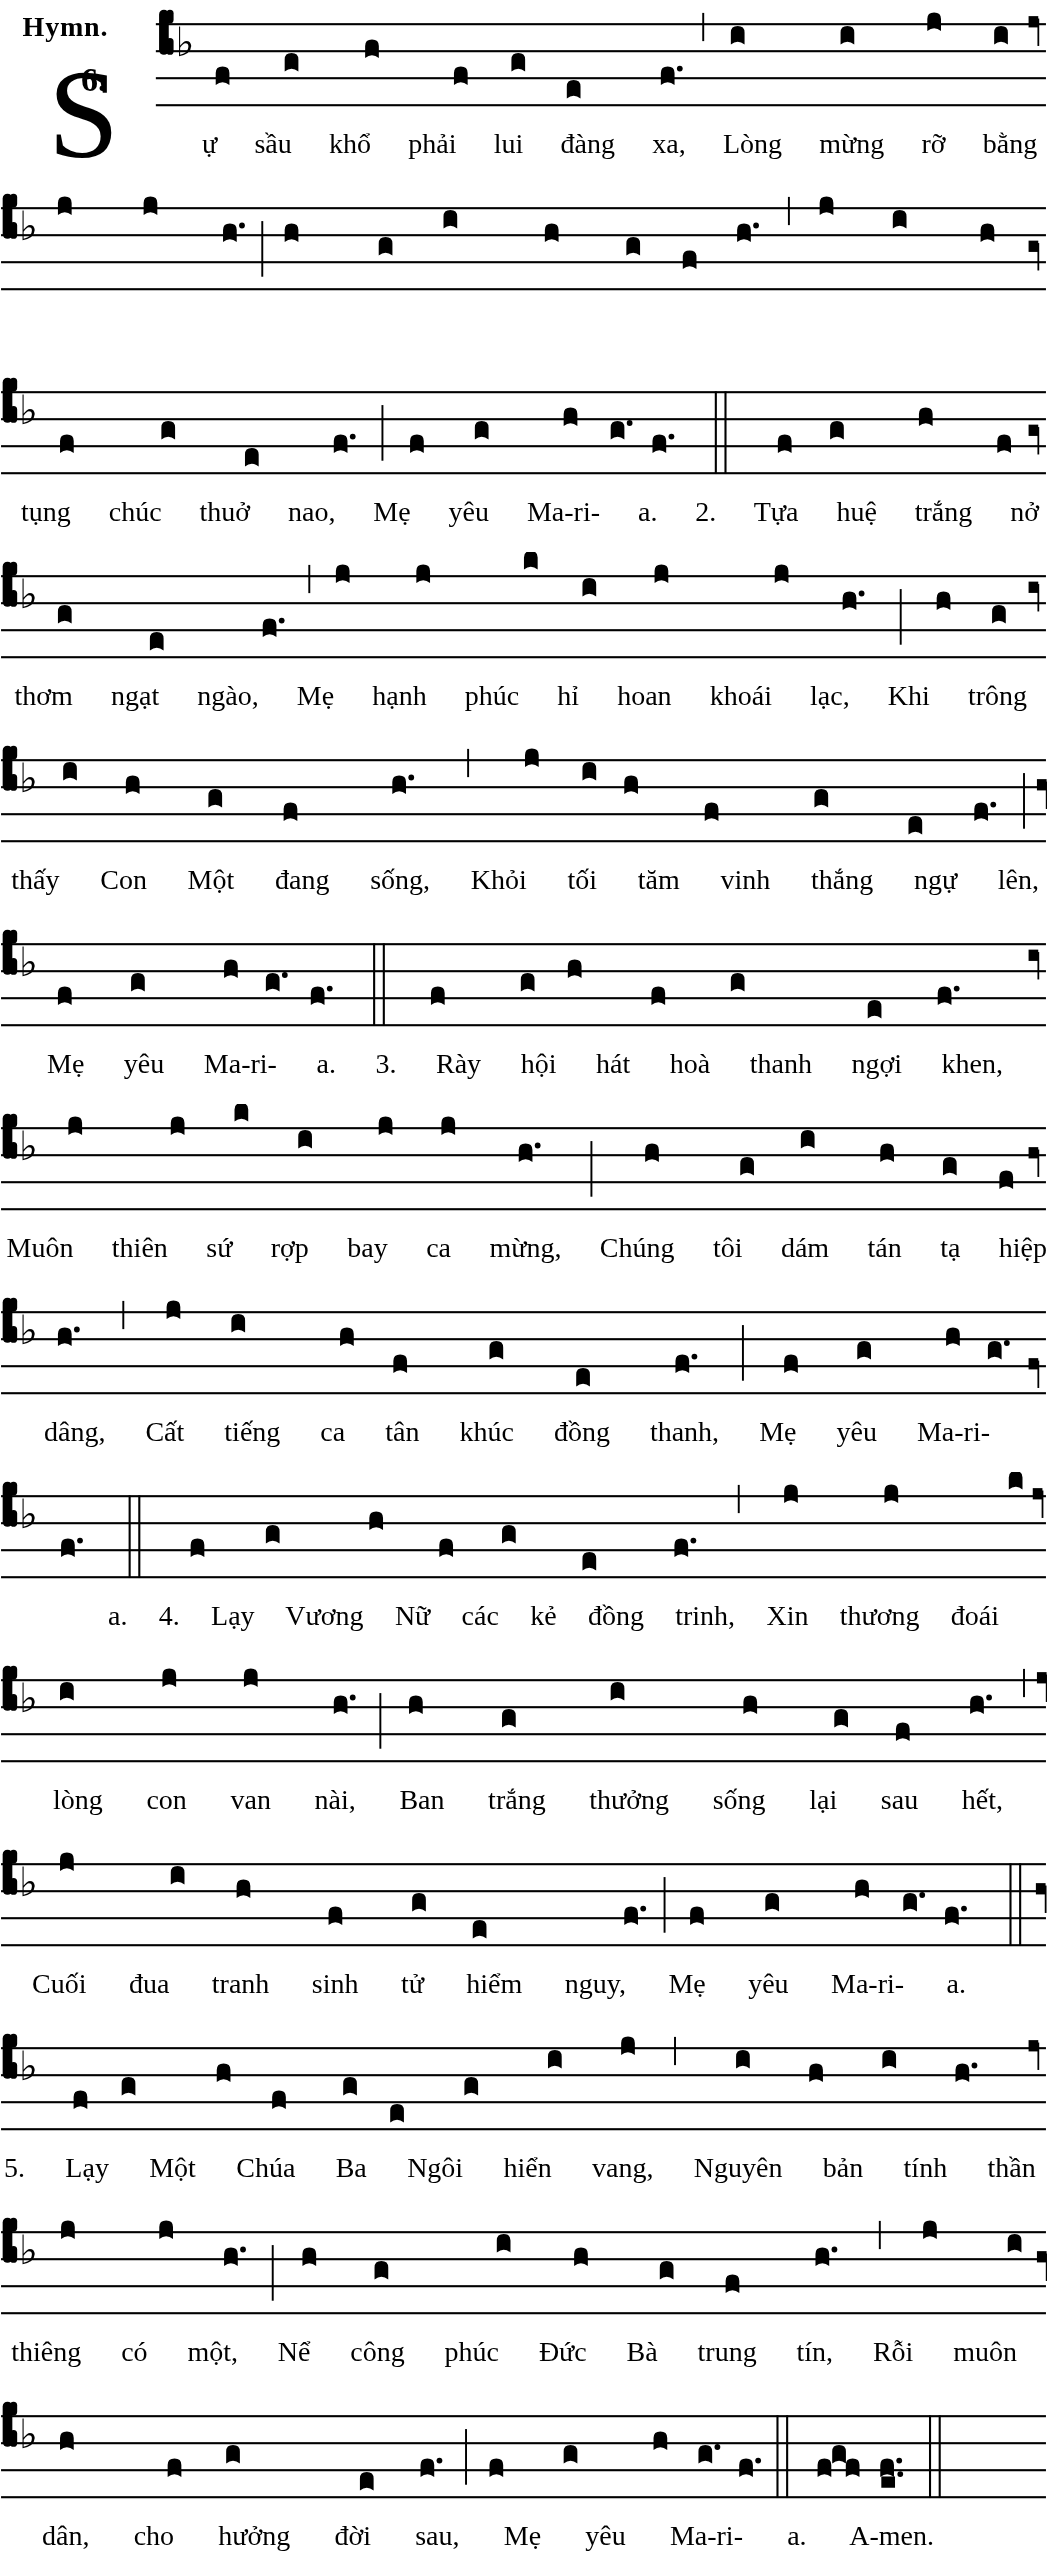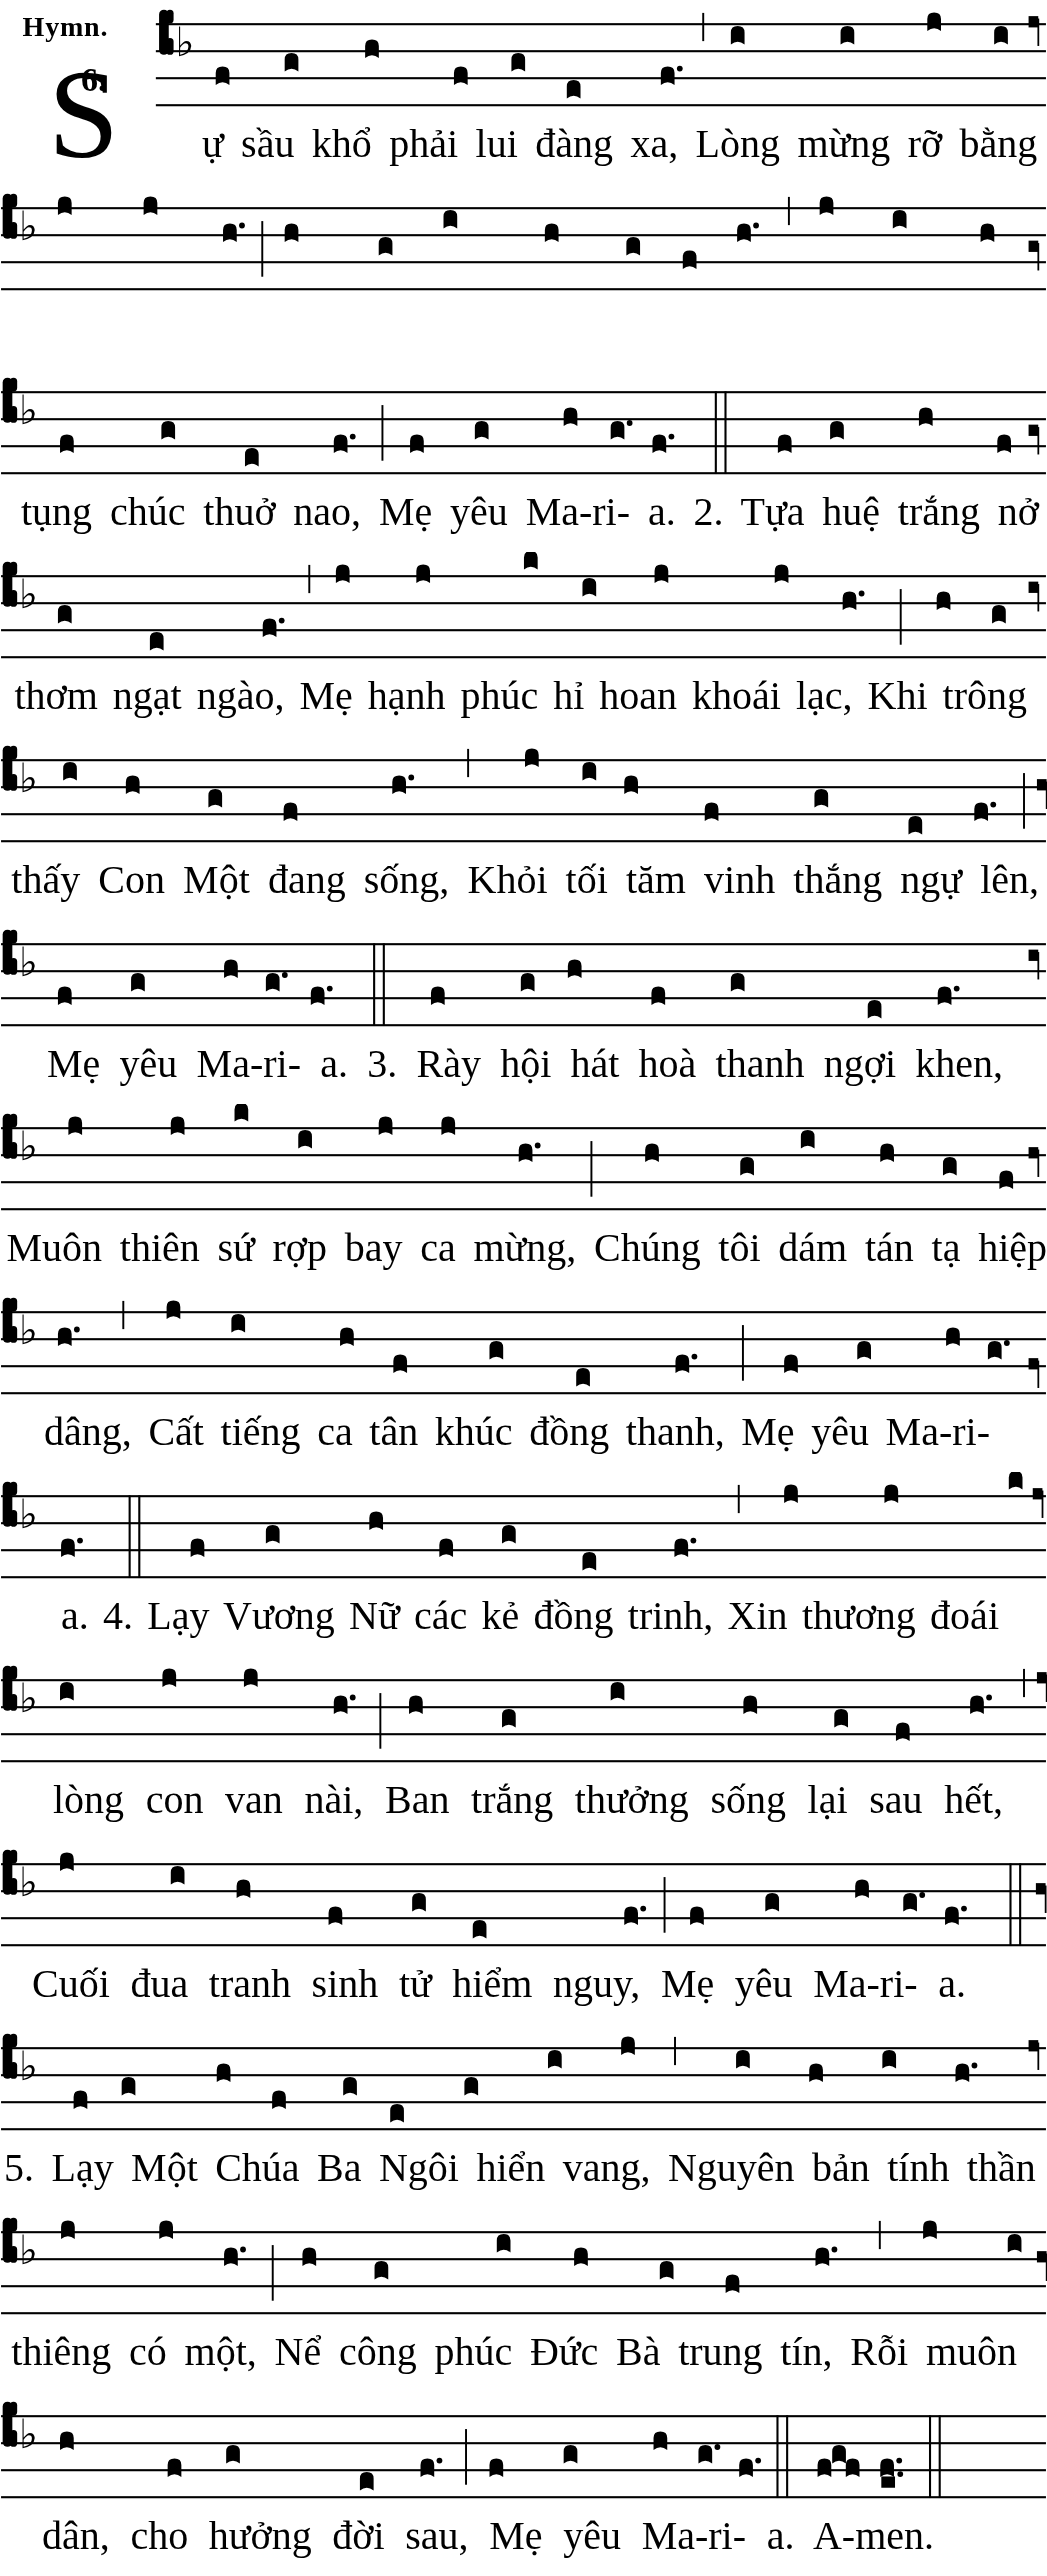--- a/index.html
+++ b/index.html
@@ -20,21 +20,21 @@
     font-size:34px;font-weight:bold;
   }
   .hdr-initial{
     position:absolute;left:48px;top:50px;
     font-size:128px;line-height:1;font-weight:normal;
   }
   .system{position:absolute;left:0;width:1047px;height:184px;}
   .system svg{position:absolute;left:0;top:0;display:block;}
   .lyric{
     position:absolute;top:120px;left:0;right:0;
-    font-size:40px;line-height:47px;
+    font-size:28px;line-height:47px;
     text-align:justify;text-align-last:justify;
     white-space:normal;
     box-sizing:border-box;
   }
 </style>
 </head>
 <body>
 
 <div class="page">
   <div class="hdr-label">Hymn.</div>
@@ -348,21 +348,21 @@
             <path d="M721.1479999999999,92.25 L721.1479999999999,77.25 Q721.1479999999999,69.25 729.6479999999999,69.25 Q738.1479999999999,69.25 738.1479999999999,77.25 L738.1479999999999,92.25 Q729.6479999999999,85.25 721.1479999999999,92.25 Z" fill="#000000"></path>
             <path d="M835.196,75.5 L835.196,60.5 Q835.196,52.5 843.696,52.5 Q852.196,52.5 852.196,60.5 L852.196,75.5 Q843.696,68.5 835.196,75.5 Z" fill="#000000"></path>
             <circle cx="858.696" cy="55" r="3.6" fill="#000000"></circle>
             <path d="M971.276,8.5 L971.276,-6.5 Q971.276,-14.5 979.776,-14.5 Q988.276,-14.5 988.276,-6.5 L988.276,8.5 Q979.776,1.5 971.276,8.5 Z" fill="#000000"></path>
             <path d="M1095.692,8.5 L1095.692,-6.5 Q1095.692,-14.5 1104.192,-14.5 Q1112.692,-14.5 1112.692,-6.5 L1112.692,8.5 Q1104.192,1.5 1095.692,8.5 Z" fill="#000000"></path>
             <path d="M1249.916,-8.25 L1249.916,-23.25 Q1249.916,-31.25 1258.416,-31.25 Q1266.916,-31.25 1266.916,-23.25 L1266.916,-8.25 Q1258.416,-15.25 1249.916,-8.25 Z" fill="#000000"></path>
             <rect x="1279.632" y="-10" width="12" height="14" fill="#000000"></rect>
             <rect x="1290.632" y="-7" width="2.2" height="34" fill="#000000"></rect>
           </g>
         </svg>
-        <div class="lyric" style="padding-left: 61px; padding-right: 48px;">a. 4. Lạy Vương Nữ các kẻ đồng trinh, Xin thương đoái</div>
+        <div class="lyric" style="padding-left: 61px; padding-right: 48px; margin-left: 47px;">a. 4. Lạy Vương Nữ các kẻ đồng trinh, Xin thương đoái</div>
       </div>
       <div class="system" style="top: 1656px;">
         <svg width="1047" height="129" viewBox="0 0 1296 160">
           <g transform="translate(0,30)" fill="#000000">
             <rect x="0" y="-1.3" width="1296" height="2.6" fill="#000000"></rect>
             <rect x="0" y="32.2" width="1296" height="2.6" fill="#000000"></rect>
             <rect x="0" y="65.7" width="1296" height="2.6" fill="#000000"></rect>
             <rect x="0" y="99.2" width="1296" height="2.6" fill="#000000"></rect>
             <g transform="translate(2,0)">
               <rect x="0" y="-18" width="12" height="56" rx="6" fill="#000000"></rect>

